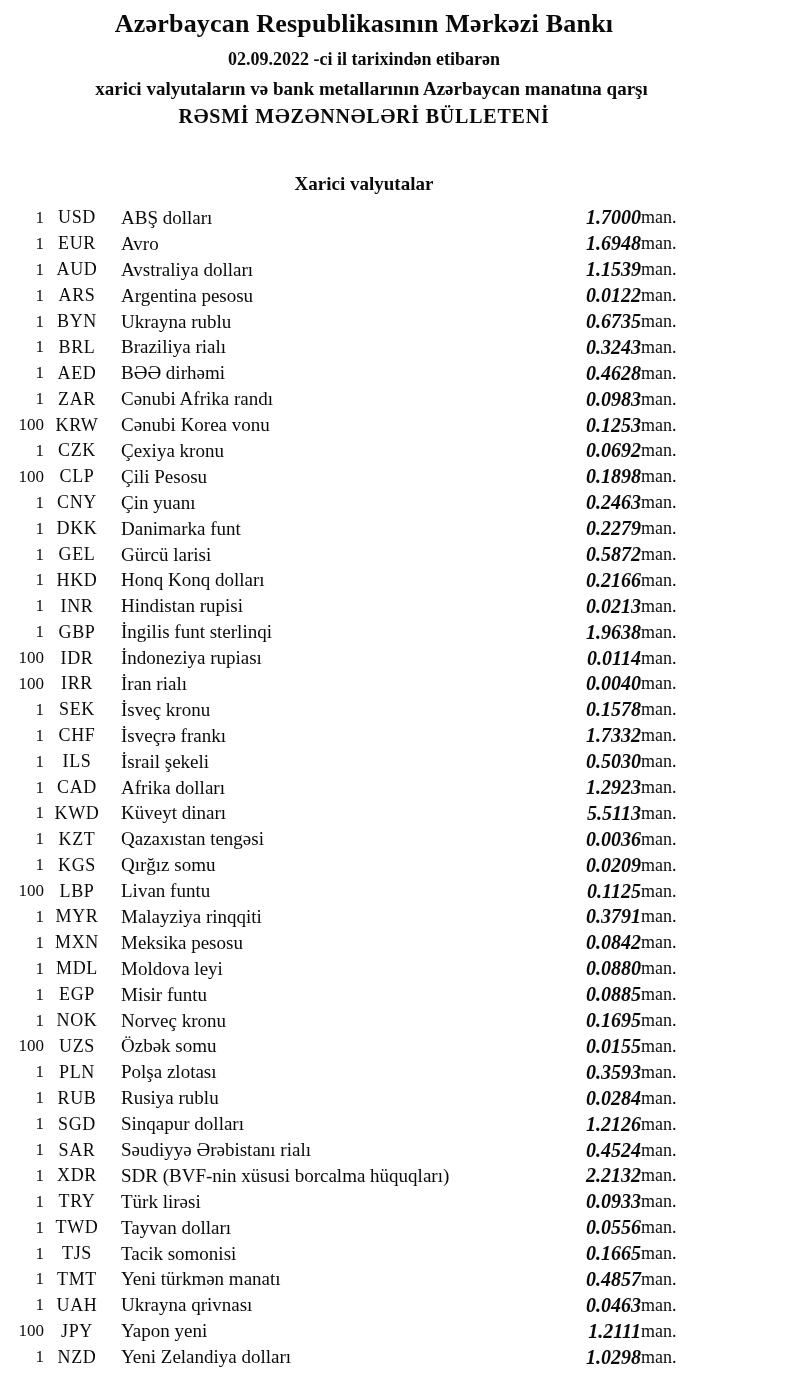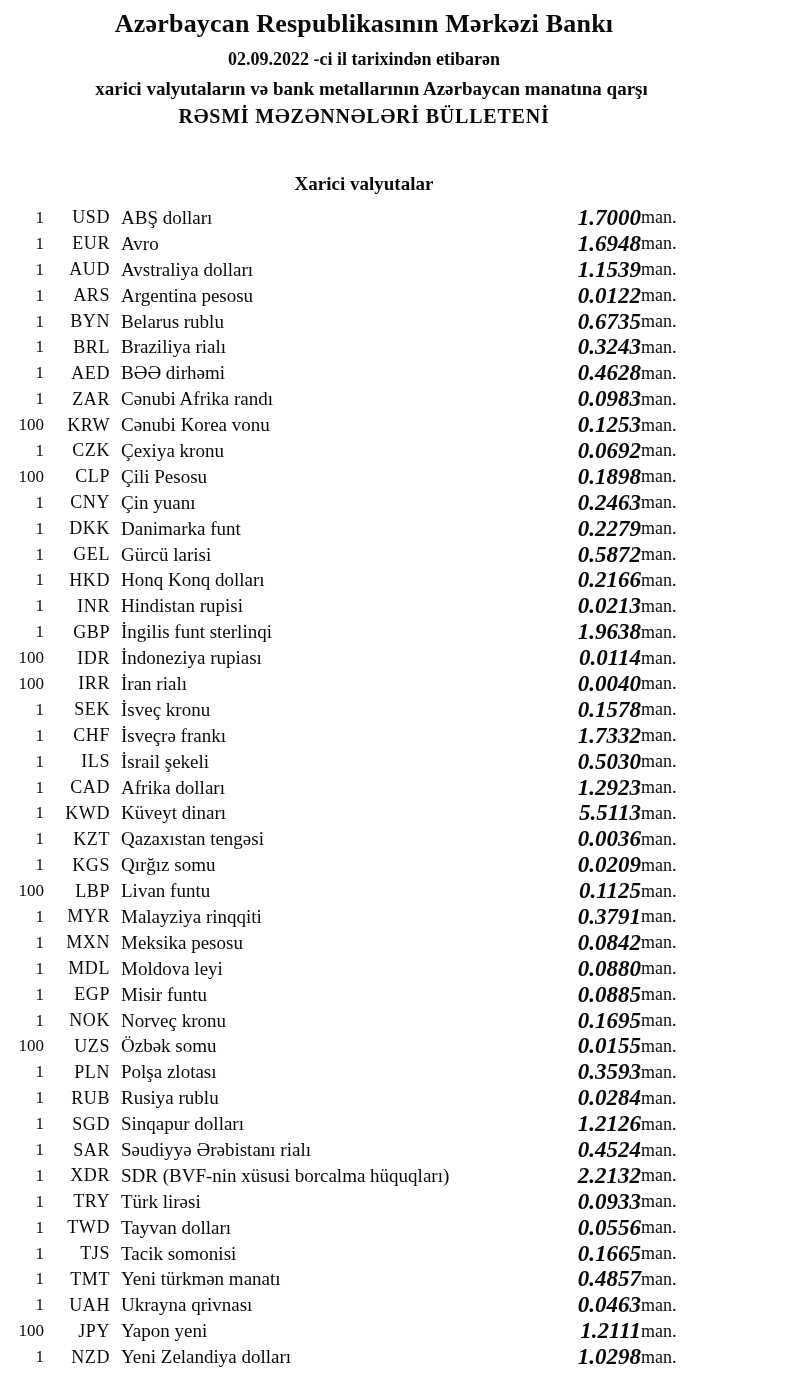--- a/index.html
+++ b/index.html
@@ -61,33 +61,33 @@
   .rates-table .cell {
     white-space: nowrap;
     overflow: visible;
     align-self: center;
   }
   .qty {
     text-align: right;
     font-size: 17px;
   }
   .code {
-    text-align: right;
+    text-align: center;
     font-size: 18px;
     letter-spacing: 0.6px;
   }
   .name {
     text-align: left;
     padding-left: 11px;
     font-size: 19px;
     font-family: Liberation Serif, serif;
   }
   .rate {
     text-align: right;
-    font-size: 23px;
+    font-size: 20px;
     font-weight: bold;
     font-style: italic;
   }
   .unit {
     text-align: left;
     font-size: 18px;
   }
 </style>
 </head>
 <body>
@@ -123,21 +123,21 @@
     <span class="cell unit">man.</span>
 
     <span class="cell qty">1</span>
     <span class="cell code">ARS</span>
     <span class="cell name">Argentina pesosu</span>
     <span class="cell rate">0.0122</span>
     <span class="cell unit">man.</span>
 
     <span class="cell qty">1</span>
     <span class="cell code">BYN</span>
-    <span class="cell name">Belarus rublu</span>
+    <span class="cell name">Ukrayna rublu</span>
     <span class="cell rate">0.6735</span>
     <span class="cell unit">man.</span>
 
     <span class="cell qty">1</span>
     <span class="cell code">BRL</span>
     <span class="cell name">Braziliya rialı</span>
     <span class="cell rate">0.3243</span>
     <span class="cell unit">man.</span>
 
     <span class="cell qty">1</span>

